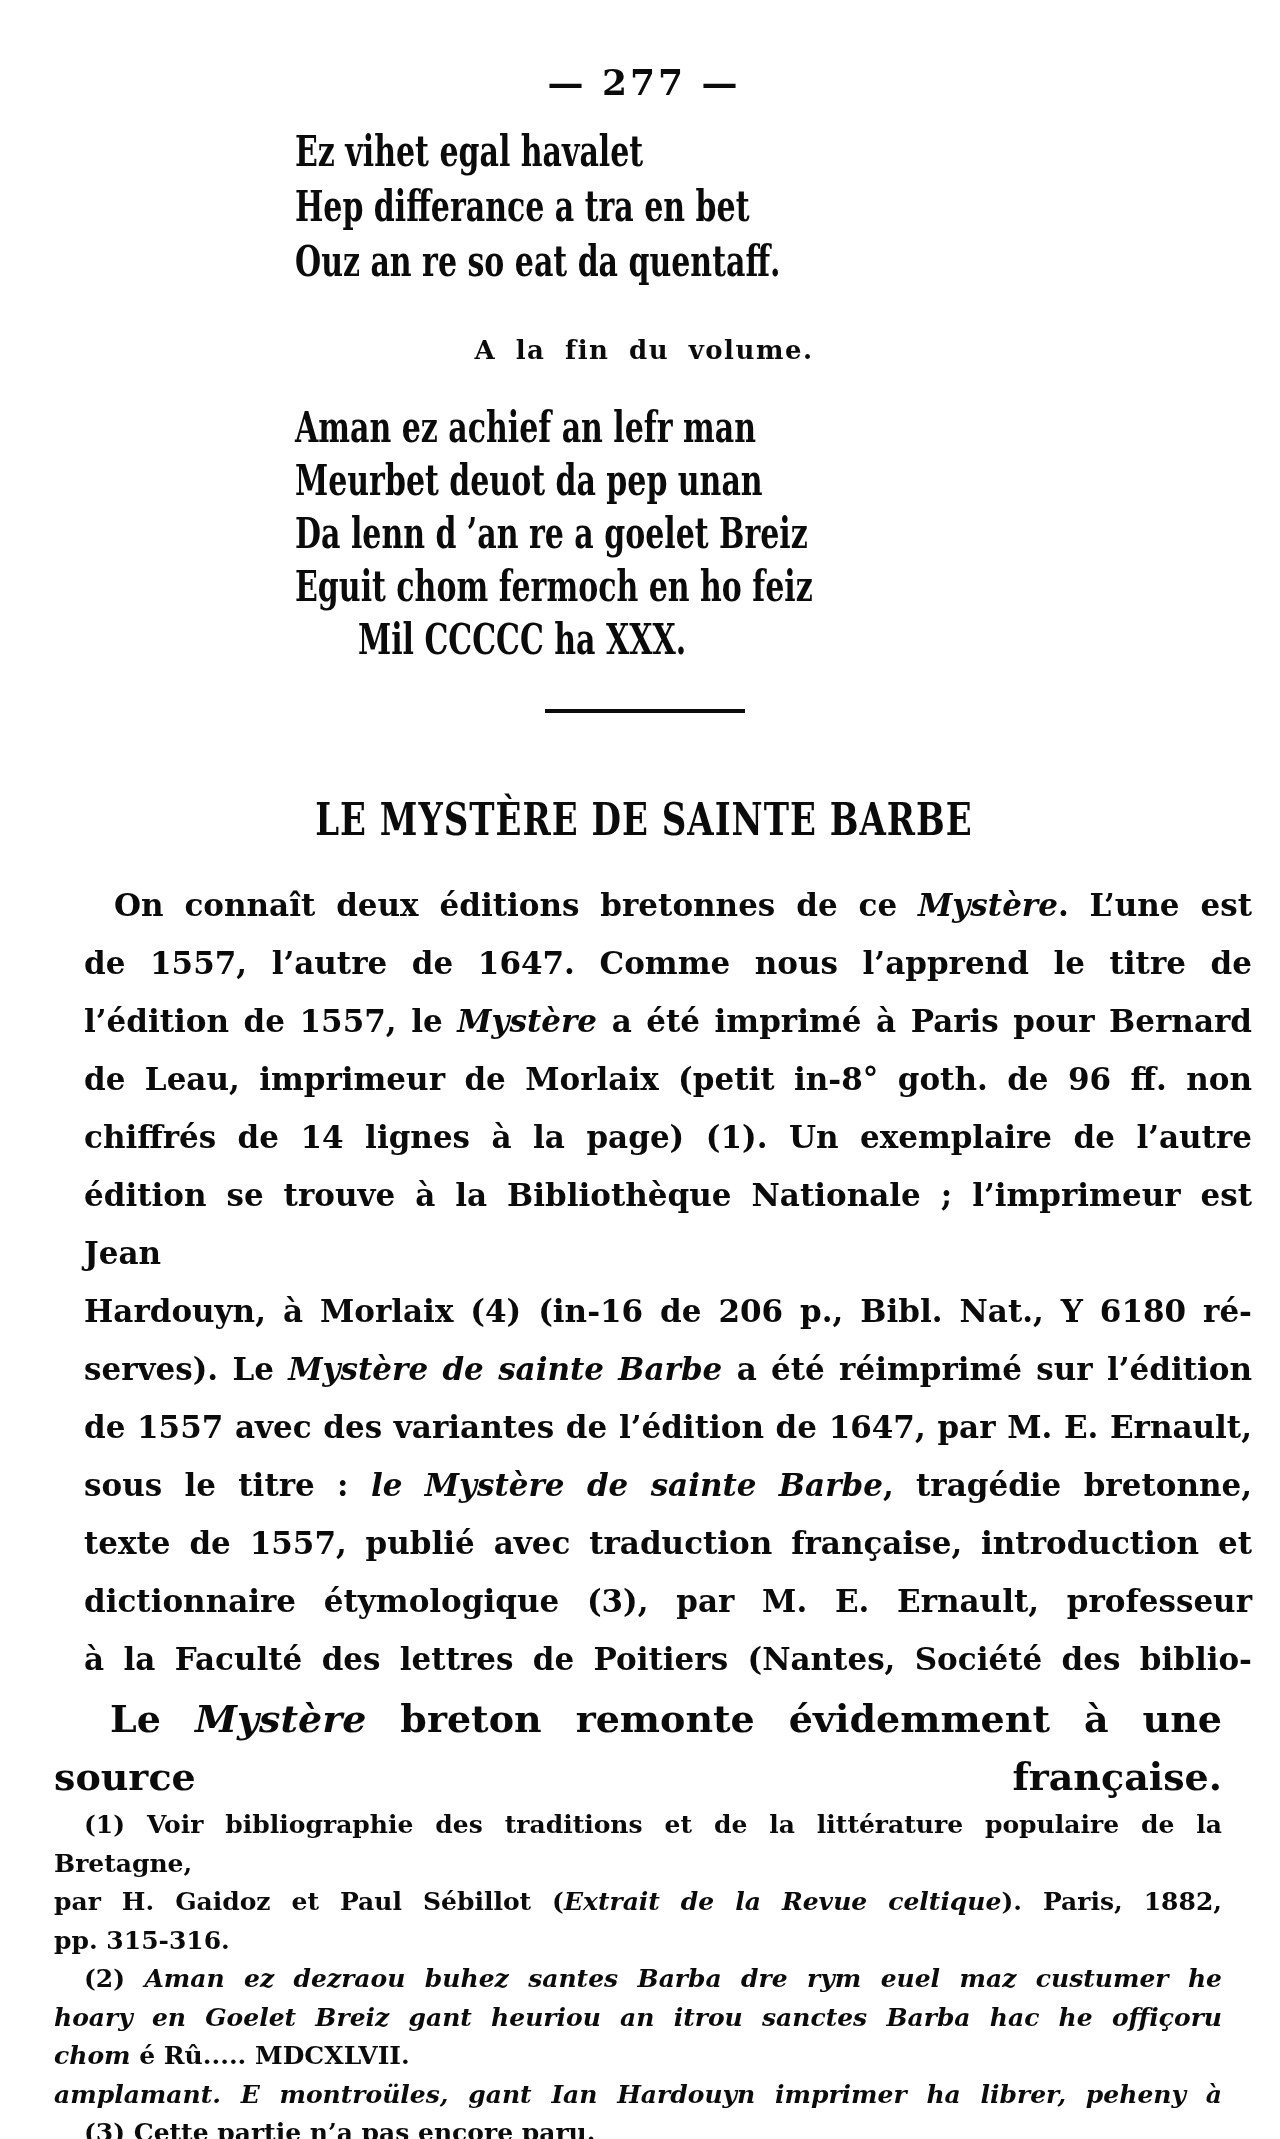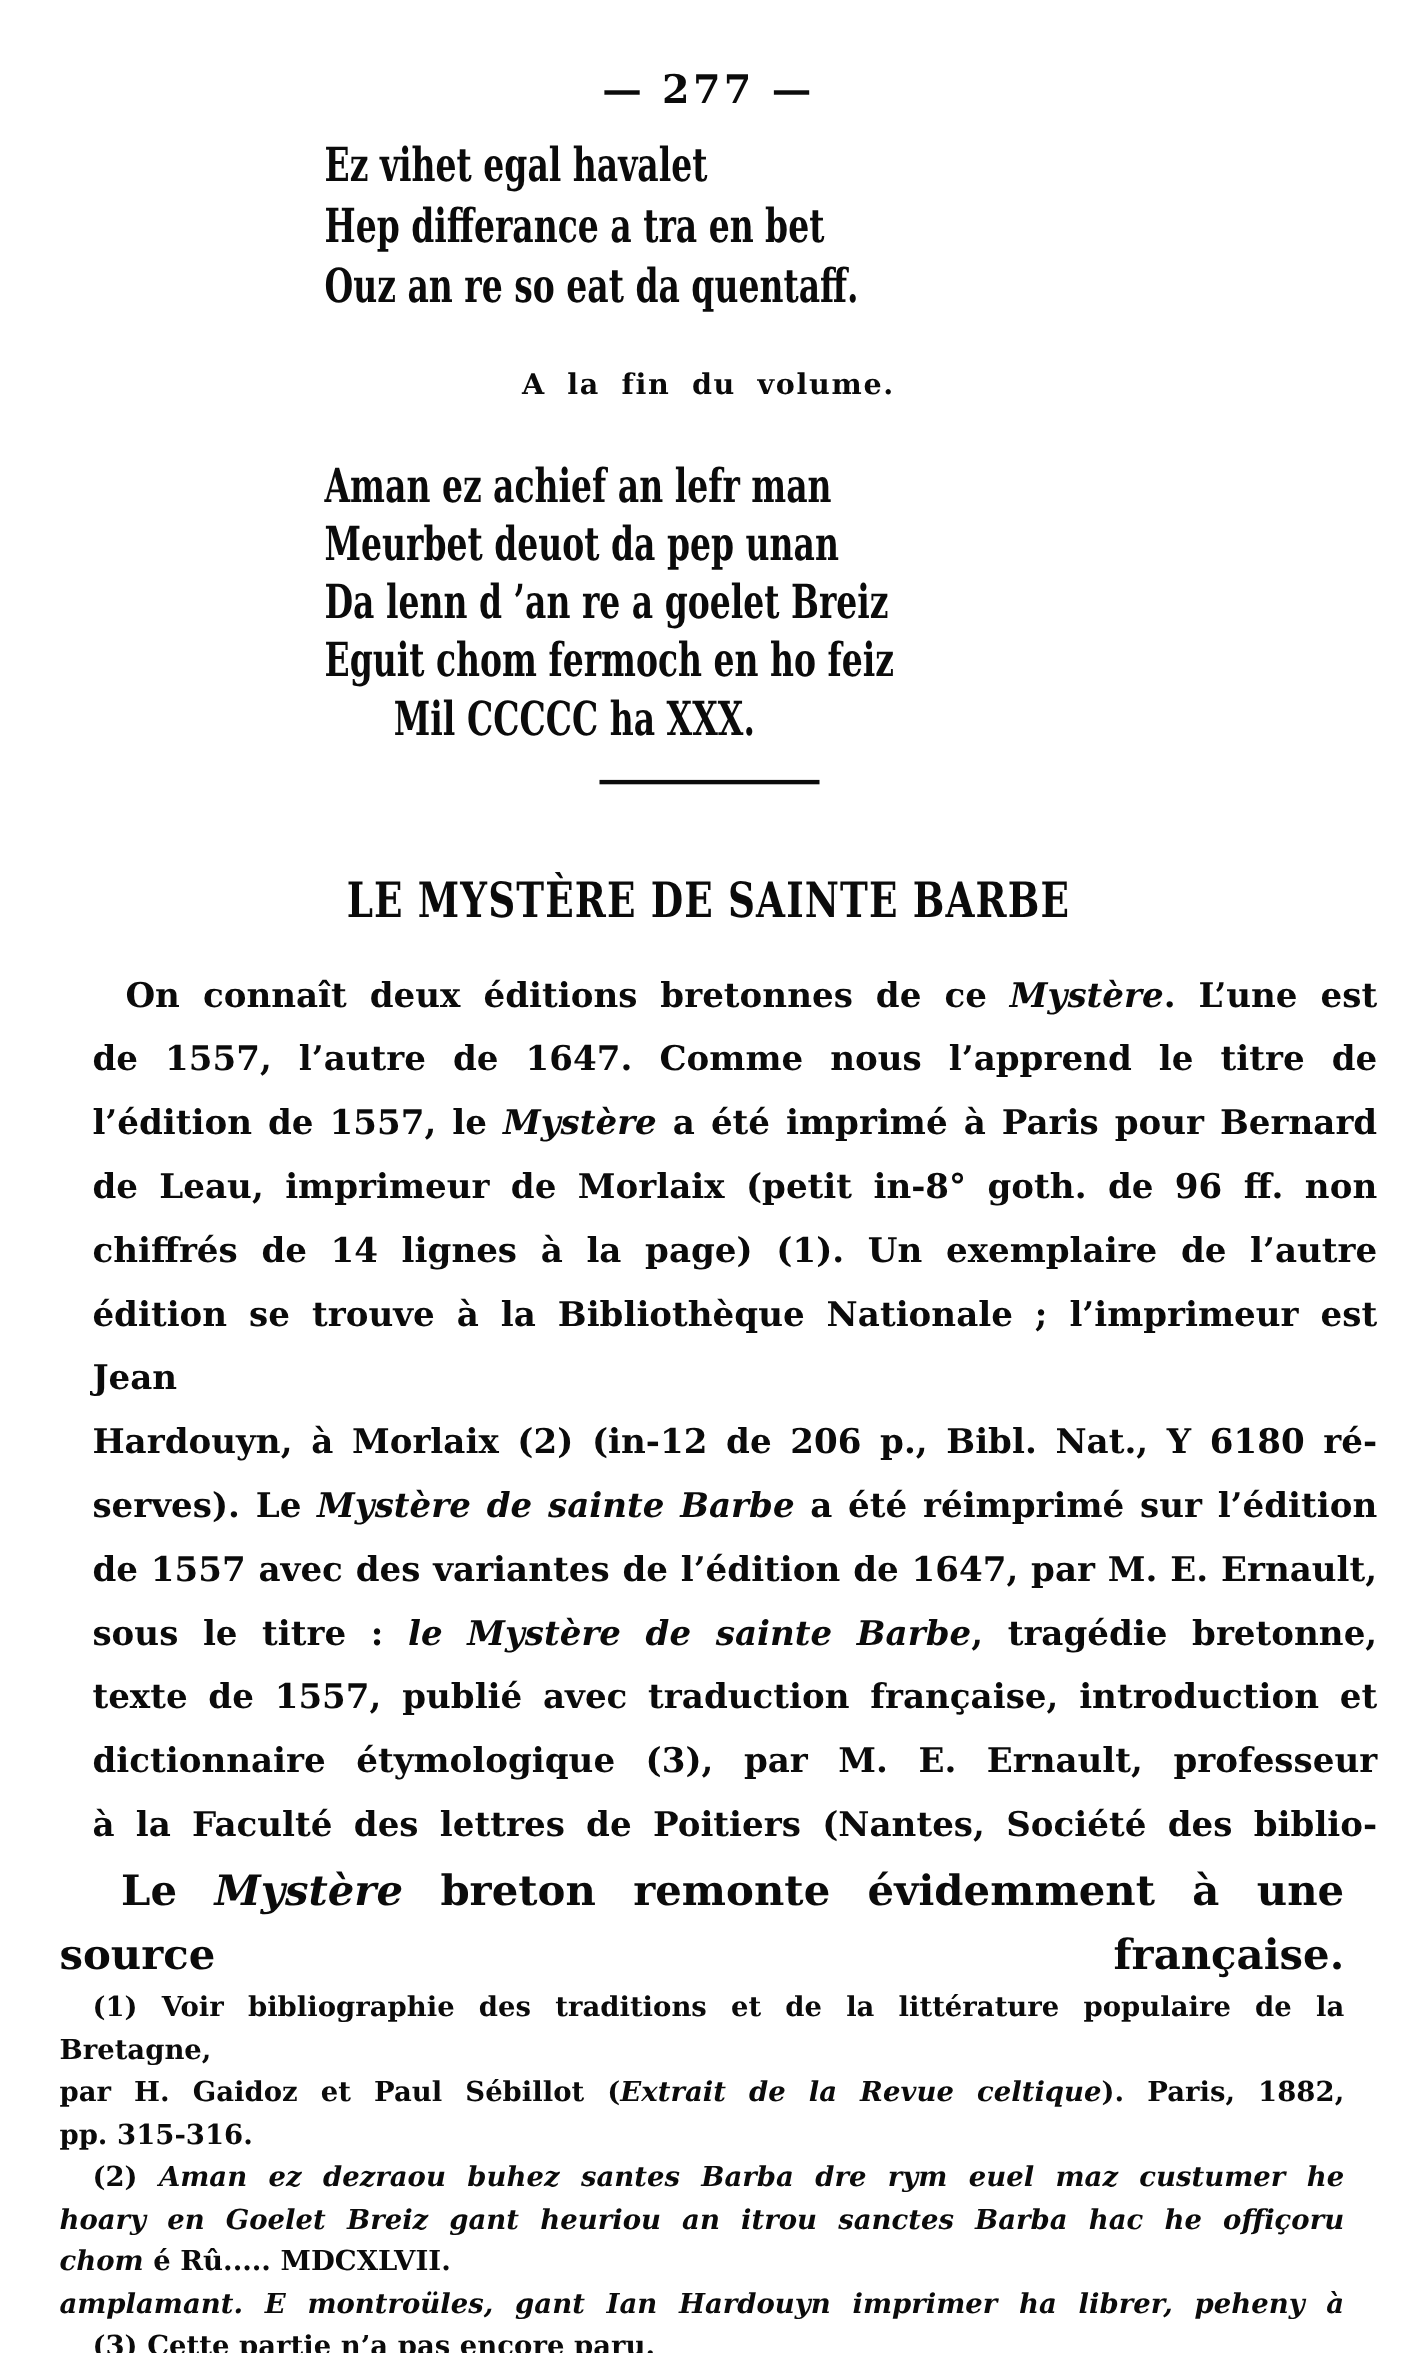--- a/index.html
+++ b/index.html
@@ -41,21 +41,21 @@
   #poem-caption {
     top: 333px;
     font-size: 26px;
     letter-spacing: 1.5px;
     word-spacing: 9px;
     line-height: 34px;
   }
   #poem-stanza-2 {
     position: absolute;
     left: 295px;
-    top: 416px;
+    top: 401px;
     width: 640px;
     font-size: 30px;
     line-height: 53px;
   }
   #section-divider {
     position: absolute;
     left: 545px;
     top: 709px;
     width: 200px;
     height: 4px;
@@ -115,21 +115,21 @@
     <span id="section-title">LE MYSTÈRE DE SAINTE BARBE</span>
   </div>
 
   <div class="text-col" id="body-paragraph-1">
       <div class="line just" style="text-indent: 30px;"><span>On connaît deux éditions bretonnes de ce </span><span class="it">Mystère</span><span>. L’une est</span></div>
       <div class="line just"><span>de 1557, l’autre de 1647. Comme nous l’apprend le titre de</span></div>
       <div class="line just"><span>l’édition de 1557, le </span><span class="it">Mystère</span><span> a été imprimé à Paris pour Bernard</span></div>
       <div class="line just"><span>de Leau, imprimeur de Morlaix (petit in-8° goth. de 96 ff. non</span></div>
       <div class="line just"><span>chiffrés de 14 lignes à la page) (1). Un exemplaire de l’autre</span></div>
       <div class="line just"><span>édition se trouve à la Bibliothèque Nationale ; l’imprimeur est Jean</span></div>
-      <div class="line just"><span>Hardouyn, à Morlaix (2) (in-12 de 206 p., Bibl. Nat., Y 6180 ré-</span></div>
+      <div class="line just"><span>Hardouyn, à Morlaix (4) (in-16 de 206 p., Bibl. Nat., Y 6180 ré-</span></div>
       <div class="line just"><span>serves). Le </span><span class="it">Mystère de sainte Barbe</span><span> a été réimprimé sur l’édition</span></div>
       <div class="line just"><span>de 1557 avec des variantes de l’édition de 1647, par M. E. Ernault,</span></div>
       <div class="line just"><span>sous le titre : </span><span class="it">le Mystère de sainte Barbe</span><span>, tragédie bretonne,</span></div>
       <div class="line just"><span>texte de 1557, publié avec traduction française, introduction et</span></div>
       <div class="line just"><span>dictionnaire étymologique (3), par M. E. Ernault, professeur</span></div>
       <div class="line just"><span>à la Faculté des lettres de Poitiers (Nantes, Société des biblio-</span></div>
     </div>
 
   <div class="text-col" id="body-paragraph-2">
       <div class="line just" style="text-indent: 56px;"><span>Le </span><span class="it">Mystère</span><span> breton remonte évidemment à une source française.</span></div>

